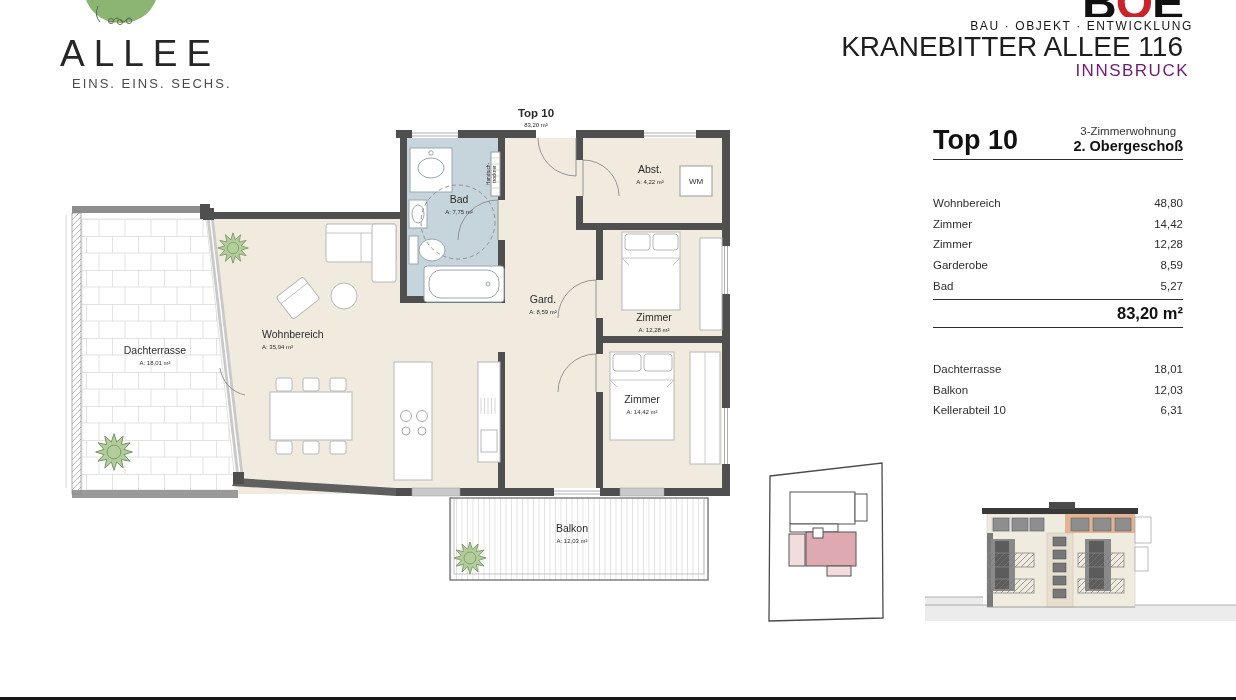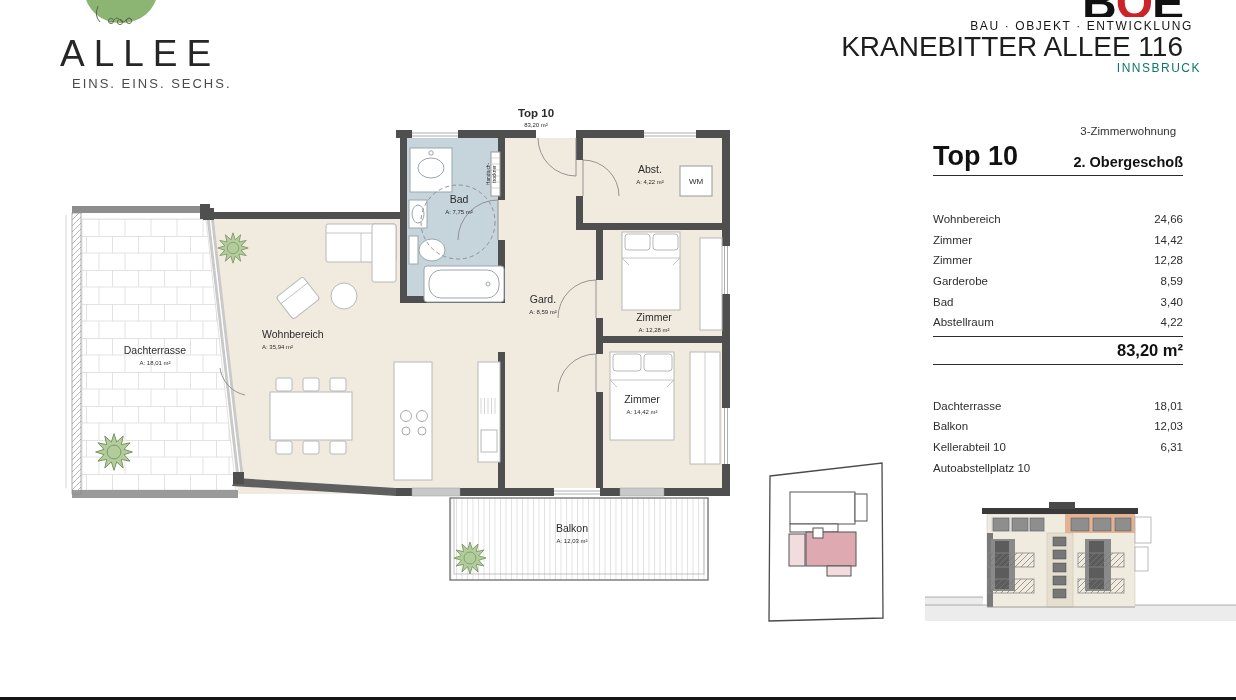--- a/index.html
+++ b/index.html
@@ -9,29 +9,29 @@
   
   .allee-title{left:60px;top:33px;font-family:Liberation Sans, sans-serif;font-size:37px;
                letter-spacing:9px;color:#262626;}
   .allee-sub{left:72px;top:76px;font-size:13px;letter-spacing:2px;color:#4a4a4a;font-weight:500;}
   
   .boe-logo{right:53px;top:0;width:150px;height:17px;overflow:hidden;}
   .boe-logo span{position:absolute;bottom:-10px;right:0;font-size:48px;font-weight:800;
                  line-height:1;letter-spacing:-1px;}
   .boe-tag{right:43px;top:19px;font-size:12px;font-weight:400;letter-spacing:1.6px;color:#161616;}
   .proj-title{right:53px;top:31px;font-size:28px;font-weight:400;color:#1d1d1d;}
-  .proj-city{right:35px;top:61px;font-size:12px;letter-spacing:1.5px;color:#0f766e;}
+  .proj-city{right:47px;top:61px;font-size:17px;letter-spacing:1.5px;color:#701a75;}
   
   .info{left:933px;top:125px;width:250px;}
   .info-head{display:flex;justify-content:space-between;align-items:flex-end;
              border-bottom:1.6px solid #2c2c2c;padding-bottom:5px;}
   .info-unit{font-size:27px;font-weight:700;color:#111;line-height:1;}
   .info-head-right{text-align:center;}
   .info-type{font-size:11.5px;color:#333;}
-  .info-floor{font-size:14.5px;font-weight:700;color:#111;margin-top:17px;}
+  .info-floor{font-size:14.5px;font-weight:700;color:#111;margin-top:1px;}
   .rows{margin-top:33px;}
   .row{display:flex;justify-content:space-between;align-items:center;height:20.6px;
        font-size:11.5px;color:#2e2e2e;}
   .total{border-top:1.4px solid #2c2c2c;border-bottom:1.4px solid #2c2c2c;margin-top:3px;
          text-align:right;font-size:16.5px;font-weight:700;color:#111;padding:4px 0;}
   .extras{margin-top:31px;}
   .bottombar{left:0;right:0;bottom:0;height:3px;background:#161616;}
   svg text{font-family:"Liberation Sans",sans-serif;fill:#2b2b2b;}
 </style>
 </head>
@@ -312,60 +312,52 @@
       <div class="info-unit">Top 10</div>
       <div class="info-head-right">
         <div class="info-type">3-Zimmerwohnung</div>
         <div class="info-floor">2. Obergeschoß</div>
       </div>
     </div>
 
     <div class="rows">
       <div class="row">
         <span>Wohnbereich</span>
-        <span>24,66</span>
+        <span>48,80</span>
       </div>
       <div class="row">
         <span>Zimmer</span>
         <span>14,42</span>
       </div>
       <div class="row">
         <span>Zimmer</span>
         <span>12,28</span>
       </div>
       <div class="row">
         <span>Garderobe</span>
         <span>8,59</span>
       </div>
       <div class="row">
         <span>Bad</span>
-        <span>3,40</span>
-      </div>
-      <div class="row">
-        <span>Abstellraum</span>
-        <span>4,22</span>
+        <span>5,27</span>
       </div>
     </div>
 
     <div class="total">83,20 m²</div>
 
     <div class="rows extras">
       <div class="row">
         <span>Dachterrasse</span>
         <span>18,01</span>
       </div>
       <div class="row">
         <span>Balkon</span>
         <span>12,03</span>
       </div>
       <div class="row">
         <span>Kellerabteil 10</span>
         <span>6,31</span>
       </div>
-      <div class="row">
-        <span>Autoabstellplatz 10</span>
-        <span></span>
-      </div>
     </div>
   </div>
 
   <div class="abs bottombar"></div>
 </div>
 
 </body></html>

